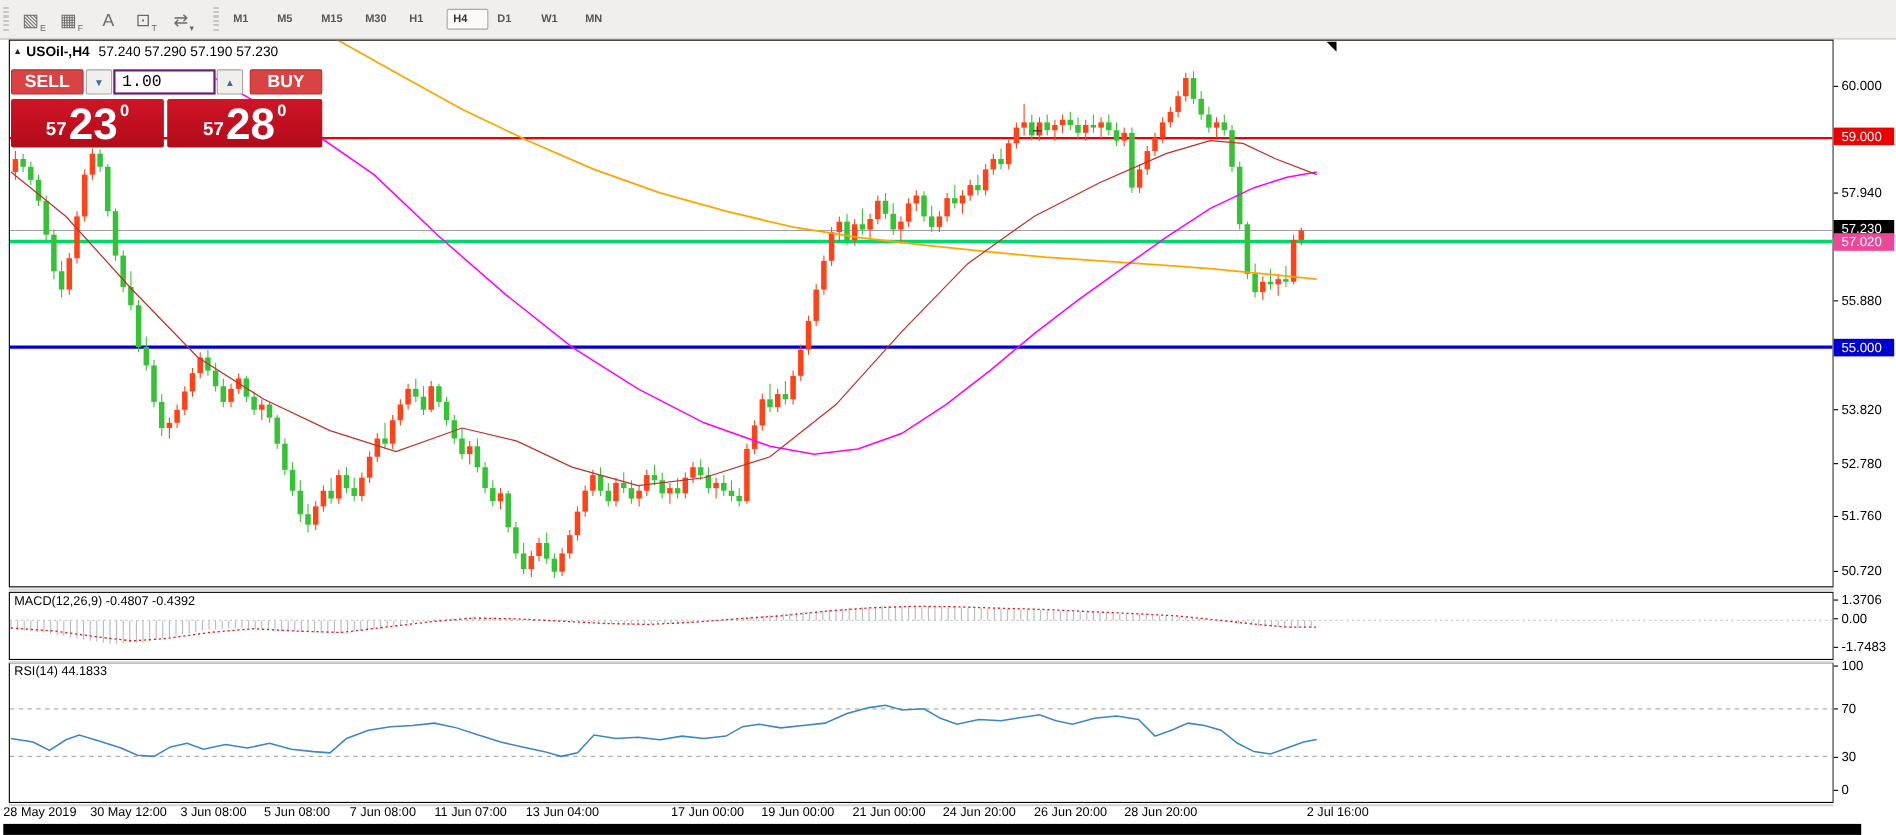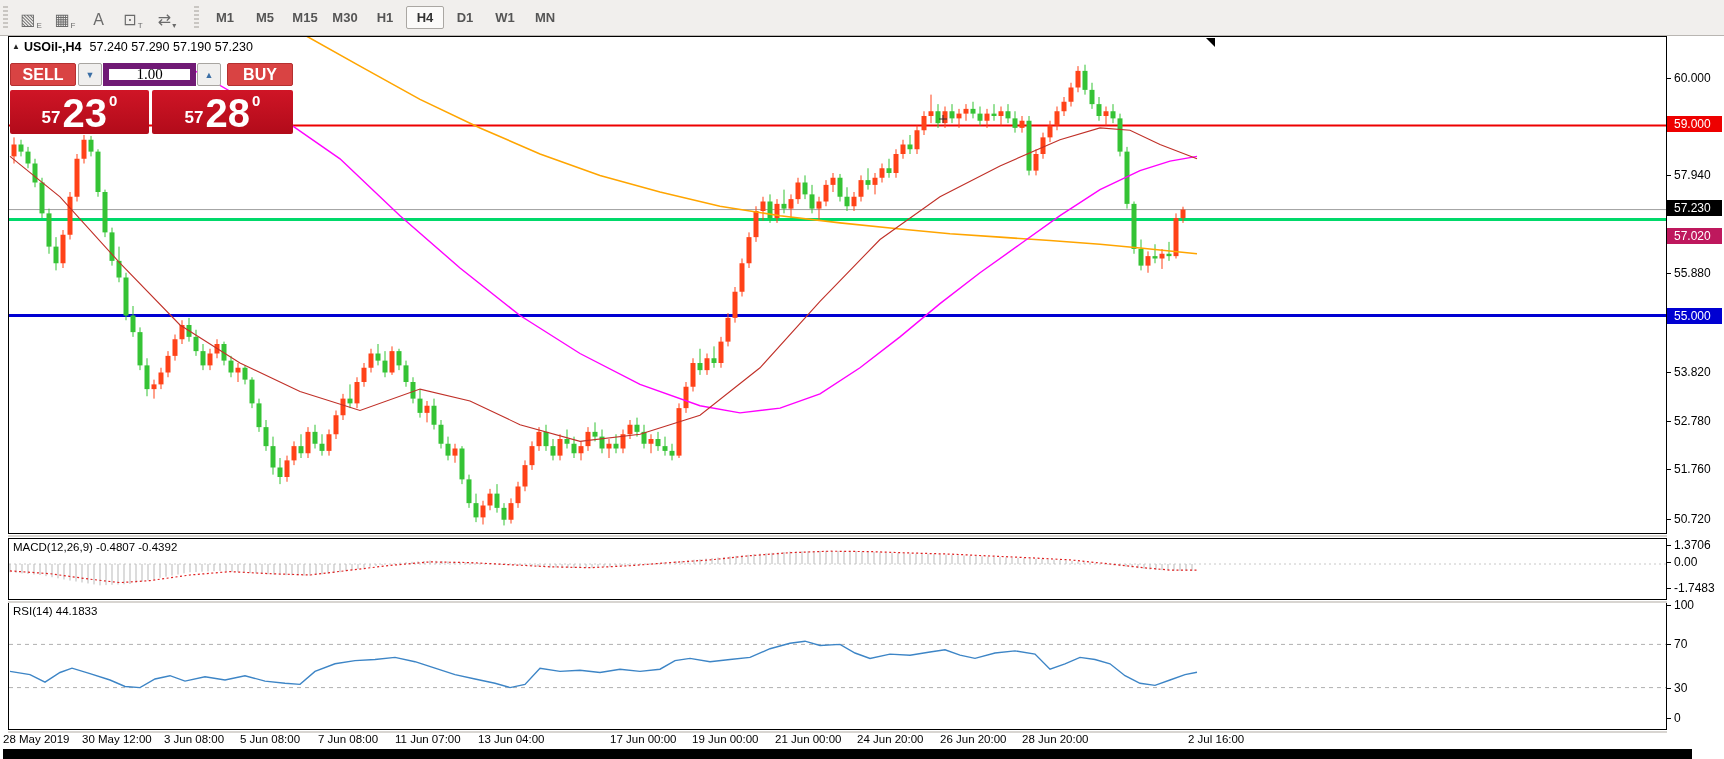--- a/index.html
+++ b/index.html
@@ -7,21 +7,21 @@
        font-family:"Liberation Sans",sans-serif;-webkit-font-smoothing:antialiased;}
   
   .toolbar{position:absolute;left:0;top:0;width:1724px;height:35px;background:#f1efed;
            border-bottom:1px solid #b9b6b2;display:flex;align-items:center;}
   .tool-icon{display:inline-flex;align-items:flex-end;justify-content:center;width:30px;height:26px;
              margin:0 2px;color:#6b6b6b;font-size:16px;cursor:pointer;border-radius:2px;}
   .tool-icon .g{line-height:22px;}
   .tool-icon .s{font-size:8px;color:#6b6b6b;margin-left:1px;line-height:10px;}
   .tb-sep{width:5px;height:24px;margin:0 6px 0 10px;
           background:repeating-linear-gradient(#c9c6c2 0 2px,transparent 2px 4px);}
-  .tf-btn{min-width:26px;padding:3px 5px;margin:0 1px;text-align:center;font-size:13px;font-weight:bold;
+  .tf-btn{min-width:26px;padding:3px 5px;margin:0 1px;font-size:10px;font-weight:bold;
           color:#555;border:1px solid transparent;border-radius:2px;cursor:pointer;}
   .tf-btn.active{background:#fbfaf9;border-color:#aaa7a3;color:#333;}
   
   .panel{position:absolute;background:#fff;border:1px solid #000;box-sizing:border-box;}
   #main-panel{left:8px;top:36px;width:1659px;height:498px;}
   #macd-panel{left:8px;top:538px;width:1659px;height:62px;}
   #rsi-panel{left:8px;top:602px;width:1659px;height:128px;}
   .splitter{position:absolute;left:8px;width:1659px;height:2px;background:#d8d5d1;}
   svg{position:absolute;overflow:hidden;}
   #main-svg{left:9px;top:37px;}
@@ -35,22 +35,22 @@
   .tp{position:absolute;z-index:6;box-sizing:border-box;}
   .tp-btn{background:#d94343;color:#fff;font-size:16px;font-weight:bold;display:flex;
           align-items:center;justify-content:center;border-radius:2px;cursor:pointer;
           border:1px solid #b53030;}
   #sell-btn{left:10px;top:63px;width:66px;height:23px;}
   #buy-btn{left:227px;top:63px;width:66px;height:23px;}
   .spin{background:#f0efee;border:1px solid #a8a5a1;color:#3a6ea5;font-size:9px;display:flex;
         align-items:center;justify-content:center;cursor:pointer;border-radius:2px;}
   #vol-down{left:78px;top:63px;width:24px;height:23px;}
   #vol-up{left:197px;top:63px;width:24px;height:23px;}
-  #vol-input{left:103px;top:63px;width:93px;height:23px;border:6px solid #701a75;font-size:15px;
-             text-align:center;padding:0 6px;box-sizing:border-box;font-family:Liberation Serif, serif;}
+  #vol-input{left:103px;top:63px;width:93px;height:23px;border:2px solid #701a75;font-size:15px;
+             text-align:left;padding:0 6px;box-sizing:border-box;font-family:Liberation Mono, monospace;}
   .price-tile{background:linear-gradient(#cf1526,#b20b1a);color:#fff;display:flex;align-items:flex-end;
               justify-content:center;cursor:pointer;border-radius:2px;padding-bottom:2px;box-sizing:border-box;}
   #sell-tile{left:10px;top:90px;width:139px;height:44px;}
   #buy-tile{left:152px;top:90px;width:141px;height:44px;}
   .tile-small{font-size:17px;font-weight:bold;margin:0 2px 4px 0;}
   .tile-big{font-size:40px;font-weight:bold;line-height:38px;}
   .tile-sup{font-size:15px;font-weight:bold;align-self:flex-start;margin:2px 0 0 2px;}
   
   #y-axis{position:absolute;left:1667px;top:36px;width:57px;height:694px;background:#fff;z-index:4;}
   .axis-label{position:absolute;left:0;width:100%;font-size:12px;color:#000;white-space:nowrap;
@@ -703,21 +703,21 @@
       <line x1="0" y1="84.60000000000001" x2="1657" y2="84.60000000000001" stroke="#b0b0b0" stroke-dasharray="4 4"></line>
       <path d="M1 68.4 L21 71.6 L36 79.2 L51 69.5 L63 65.2 L81 70.6 L101 77.0 L116 83.5 L131 84.6 L146 76.0 L161 72.7 L176 78.1 L196 73.8 L216 77.0 L236 72.7 L256 78.1 L276 80.3 L291 81.4 L306 68.4 L326 60.8 L346 57.6 L366 56.5 L386 54.4 L406 58.7 L426 65.2 L446 71.6 L466 76.0 L486 80.3 L501 84.6 L516 81.4 L531 65.2 L551 68.4 L571 67.3 L591 69.5 L611 66.2 L631 68.4 L651 66.2 L666 57.6 L681 55.4 L701 58.7 L721 56.5 L741 54.4 L761 45.7 L781 40.3 L796 38.2 L811 42.5 L831 41.4 L846 50.0 L861 55.4 L881 51.1 L901 52.2 L921 49.0 L936 46.8 L951 52.2 L966 55.4 L986 50.0 L1006 47.9 L1026 51.1 L1041 66.2 L1056 60.8 L1071 54.4 L1086 56.5 L1101 60.8 L1116 72.7 L1131 80.3 L1146 82.4 L1161 77.0 L1176 71.6 L1188 69.3" fill="none" stroke="#3d85c6" stroke-width="1.4"></path>
     </svg>
   <div class="ind-label" id="rsi-label">RSI(14) 44.1833</div>
 
   <div id="y-axis">
       <div class="axis-label" style="top: 35px;"><span class="tick"></span>60.000</div>
       <div class="axis-badge" style="background: rgb(238, 0, 0); top: 80px;">59.000</div>
       <div class="axis-label" style="top: 132px;"><span class="tick"></span>57.940</div>
       <div class="axis-badge" style="background: rgb(0, 0, 0); top: 164px;">57.230</div>
-      <div class="axis-badge" style="background: #be185d; top: 192px;">57.020</div>
+      <div class="axis-badge" style="background: #ec4899; top: 176px;">57.020</div>
       <div class="axis-label" style="top: 230px;"><span class="tick"></span>55.880</div>
       <div class="axis-badge" style="background: rgb(0, 0, 210); top: 272px;">55.000</div>
       <div class="axis-label" style="top: 329px;"><span class="tick"></span>53.820</div>
       <div class="axis-label" style="top: 378px;"><span class="tick"></span>52.780</div>
       <div class="axis-label" style="top: 426px;"><span class="tick"></span>51.760</div>
       <div class="axis-label" style="top: 476px;"><span class="tick"></span>50.720</div>
       <div class="axis-label" style="top: 502px; text-align: right;"><span class="tick"></span>1.3706</div>
       <div class="axis-label" style="top: 519px;"><span class="tick"></span>0.00</div>
       <div class="axis-label" style="top: 545px;"><span class="tick"></span>-1.7483</div>
       <div class="axis-label" style="top: 562px;"><span class="tick"></span>100</div>

